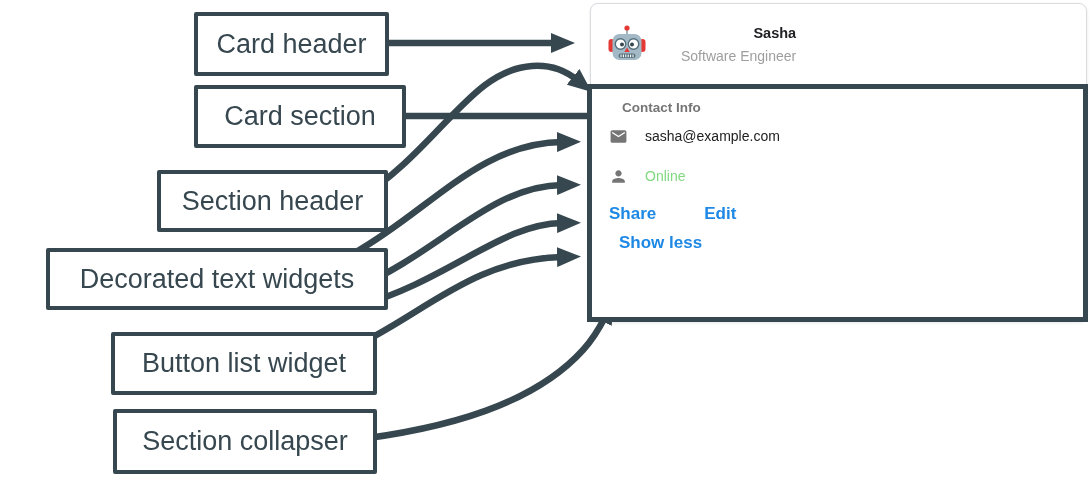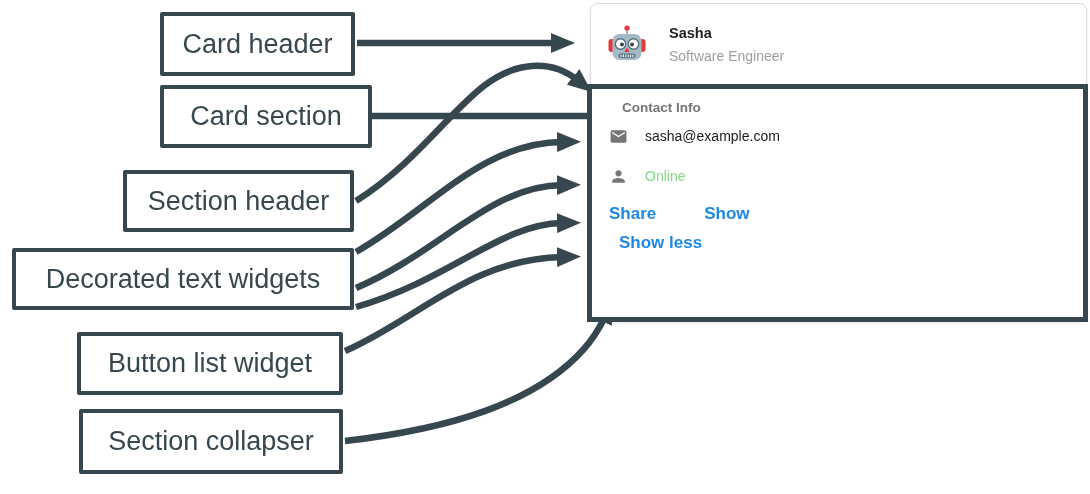--- a/index.html
+++ b/index.html
@@ -12,36 +12,36 @@
     --card-border:#DADCE0;
   }
   *{margin:0;padding:0;box-sizing:border-box;}
   body{background:#fff;font-family:"Liberation Sans",sans-serif;}
   .canvas{position:relative;width:1090px;height:494px;background:#fff;overflow:hidden;}
 
   
   .label-box{
     position:absolute;background:#fff;border:4px solid var(--slate);
     border-radius:2px;display:flex;align-items:center;justify-content:center;
-    color:var(--slate);font-size:27px;letter-spacing:0;white-space:nowrap;
+    color:var(--slate);font-size:27px;letter-spacing:0;white-space:nowrap;margin-left:34px;
   }
 
   
   .arrows{position:absolute;left:0;top:0;width:1090px;height:494px;pointer-events:none;}
   .arrows path{stroke:var(--slate);stroke-width:6.5;fill:none;}
 
   
   .card{
     position:absolute;left:590px;top:3px;width:497px;height:319px;
     background:#fff;border:1px solid var(--card-border);border-radius:8px;
     box-shadow:0 1px 3px rgba(60,64,67,.12);
   }
   .card-header{height:80px;display:flex;align-items:center;padding:0 16px;}
   .avatar{width:40px;height:40px;flex:0 0 40px;}
-  .id-block{margin-left:22px;}
+  .id-block{margin-left:34px;text-align:right;}
   .person-name{font-size:14.5px;font-weight:600;color:#202124;}
   .person-title{font-size:14px;color:var(--muted);margin-top:7px;}
 
   .card-section{padding:16px 16px 0 16px;}
   .section-title{font-size:13.5px;font-weight:700;color:var(--gray);height:16px;margin-left:15px;}
   .deco-row{display:flex;align-items:center;height:40px;}
   .deco-row:first-of-type{margin-top:7px;}
   .deco-icon{width:20px;height:20px;margin-left:2px;flex:0 0 20px;display:flex;align-items:center;}
   .deco-icon svg{width:19px;height:19px;fill:var(--gray);}
   .deco-text{margin-left:16px;font-size:14px;color:var(--dark);}
@@ -132,21 +132,21 @@
           <svg viewBox="0 0 24 24">
               <path d="M12 12c2.21 0 4-1.79 4-4s-1.79-4-4-4-4 1.79-4 4 1.79 4 4 4zm0 2c-2.67 0-8 1.34-8 4v2h16v-2c0-2.66-5.33-4-8-4z"></path>
             </svg>
         </span>
         <span class="deco-text green">Online</span>
       </div>
 
 
       <div class="button-row">
         <span class="text-button">Share</span>
-        <span class="text-button">Show</span>
+        <span class="text-button">Edit</span>
       </div>
 
       <div class="collapser-row">
         <span class="text-button">Show less</span>
       </div>
     </div>
   </div>
 
   <div class="section-outline"></div>
 

